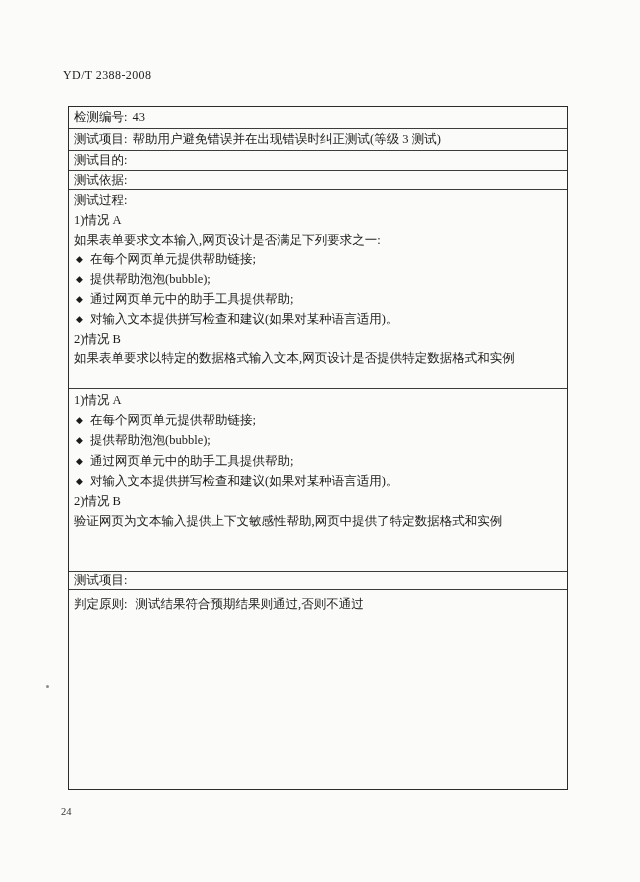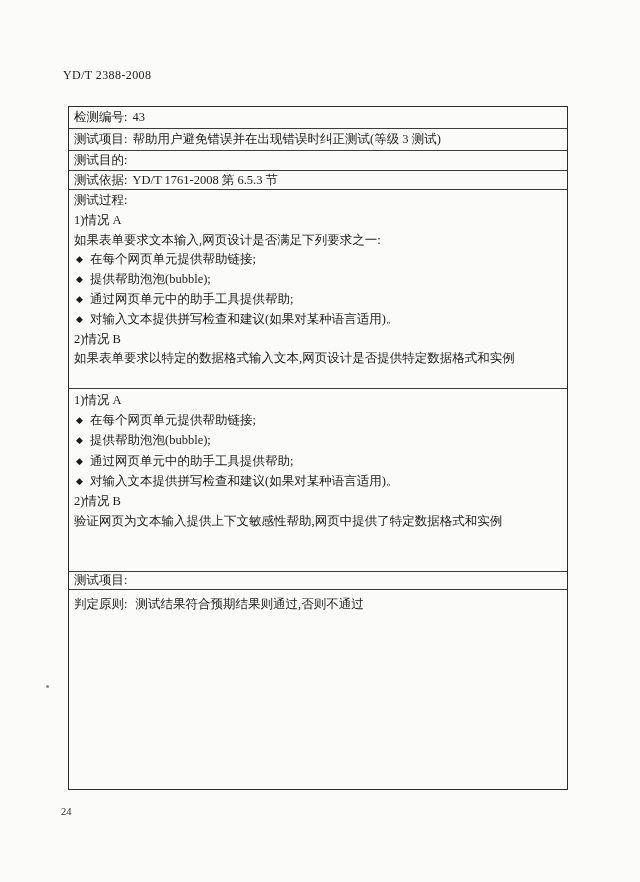--- a/index.html
+++ b/index.html
@@ -116,21 +116,20 @@
     <span class="label">测试项目:</span>
     <span class="value">帮助用户避免错误并在出现错误时纠正测试(等级 3 测试)</span>
   </div>
 
   <div class="t-row simple row-purpose">
     <span class="label">测试目的:</span>
   </div>
 
   <div class="t-row simple row-basis">
     <span class="label">测试依据:</span>
-    <span class="value">YD/T 1761-2008 第 6.5.3 节</span>
   </div>
 
   <div class="t-row row-process">
     <div class="bline">测试过程:</div>
     <div class="bline">1)情况 A</div>
     <div class="bline">如果表单要求文本输入,网页设计是否满足下列要求之一:</div>
     <div class="bline"><span class="bullet-glyph">◆</span><span>在每个网页单元提供帮助链接;</span></div>
     <div class="bline"><span class="bullet-glyph">◆</span><span>提供帮助泡泡(bubble);</span></div>
     <div class="bline"><span class="bullet-glyph">◆</span><span>通过网页单元中的助手工具提供帮助;</span></div>
     <div class="bline"><span class="bullet-glyph">◆</span><span>对输入文本提供拼写检查和建议(如果对某种语言适用)。</span></div>

